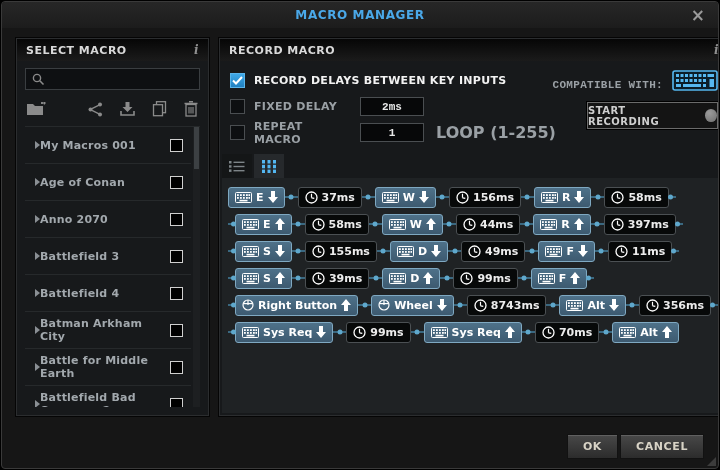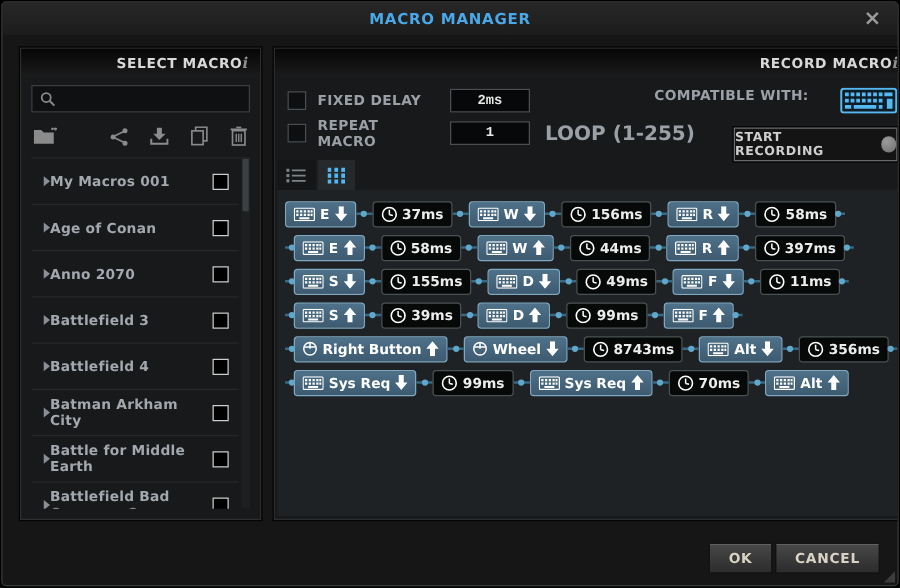--- a/index.html
+++ b/index.html
@@ -14,21 +14,21 @@
     color:#4aa8e8; font-size:12px; font-weight:bold; letter-spacing:.6px; }
   .close-x { position:absolute; right:13px; top:3px; color:#9a9a9a; font-size:17px;
     font-weight:bold; cursor:pointer; line-height:20px; }
   
   .main { position:absolute; top:36px; left:14px; right:14px; bottom:52px; display:flex; gap:10px; }
   .panel { background:#17191b; border:1px solid #2b2d2f; outline:1px solid #050505;
     display:flex; flex-direction:column; }
   .left-panel { width:234px; }
   .right-panel { flex:1; position:relative; }
   .panel-header { height:22px; flex:0 0 22px; background:linear-gradient(#060606,#1b1b1b);
-    display:flex; align-items:center; justify-content:flex-end; padding:0 9px;
+    display:flex; align-items:center; justify-content:space-between; padding:0 9px;
     color:#d9d9d9; font-size:11px; font-weight:bold; letter-spacing:.5px; }
   .info-i { color:#909090; font-family:"DejaVu Serif","Liberation Serif",serif;
     font-style:italic; font-weight:bold; font-size:12px; cursor:pointer; }
   
   .search-row { margin:7px 8px 4px 8px; height:22px; background:#0e1012; border:1px solid #3a3e41;
     display:flex; align-items:center; padding:0 6px; gap:6px; }
   .search-row input { flex:1; background:transparent; border:none; outline:none; color:#cfcfcf; font-size:11px; }
   
   .toolbar { height:26px; margin:2px 10px; display:flex; align-items:center; }
   .tool { cursor:pointer; display:flex; align-items:center; }
@@ -50,21 +50,21 @@
   .opt-row { display:flex; align-items:center; height:21px; margin-bottom:5px; }
   .opt-cb { width:15px; height:15px; border:1px solid #4a4e51; background:#0d0f11; cursor:pointer;
     display:flex; align-items:center; justify-content:center; flex:0 0 15px; }
   .opt-cb.checked { background:linear-gradient(#3fa9e8,#2180c0); border-color:#5ab4ea; }
   .opt-label { margin-left:9px; color:#9aa0a5; font-size:11px; font-weight:bold; letter-spacing:.3px; }
   .opt-label.strong { color:#f2f2f2; }
   .num-input { margin-left:14px; width:64px; height:19px; background:#070809; border:1px solid #4a4e51;
     color:#e8e8e8; font-size:11px; font-weight:bold; text-align:center; outline:none;
     font-family:Liberation Mono, monospace; }
   .loop-label { margin-left:12px; color:#9aa0a5; font-size:16px; font-weight:bold; }
-  .compatible { position:absolute; right:10px; top:9px; display:flex; align-items:flex-start; gap:25px; }
+  .compatible { position:absolute; right:10px; top:9px; display:flex; align-items:flex-end; gap:9px;font-family:Liberation Mono, monospace; }
   .compatible .opt-label { margin-left:0; }
   .start-btn { position:absolute; right:10px; top:41px; width:131px; height:27px; background:#141414;
     border:1px solid #6b6b6b; box-shadow:0 0 0 1px #000; display:flex; align-items:center;
     justify-content:flex-end; gap:9px; color:#cfcfcf; font-size:10px; font-weight:bold;
     letter-spacing:.5px; cursor:pointer; }
   .rec-circle { width:13px; height:13px; border-radius:50%;
     background:radial-gradient(circle at 35% 30%, #9c9c9c, #6e6e6e); }
   
   .tabbar { display:flex; gap:2px; padding:2px 0 0 2px; }
   .tab { width:30px; height:24px; display:flex; align-items:center; justify-content:center;
@@ -212,20 +212,28 @@
       </div>
     </div>
 
     <div class="panel right-panel">
       <div class="panel-header">
         <span>RECORD MACRO</span>
         <span class="info-i">i</span>
       </div>
 
       <div class="options">
+        <div class="opt-row">
+          <span class="opt-cb checked">
+            <svg width="11" height="9" viewBox="0 0 11 9">
+              <polyline points="1,4.5 4,7.5 10,1" fill="none" stroke="#fff" stroke-width="2"></polyline>
+            </svg>
+          </span>
+          <span class="opt-label strong">RECORD DELAYS BETWEEN KEY INPUTS</span>
+        </div>
 
         <div class="opt-row">
           <span class="opt-cb"></span>
           <span class="opt-label" style="width:92px">FIXED DELAY</span>
           <input class="num-input" value="2ms" style="">
         </div>
 
         <div class="opt-row">
           <span class="opt-cb"></span>
           <span class="opt-label" style="width:92px">REPEAT MACRO</span>

